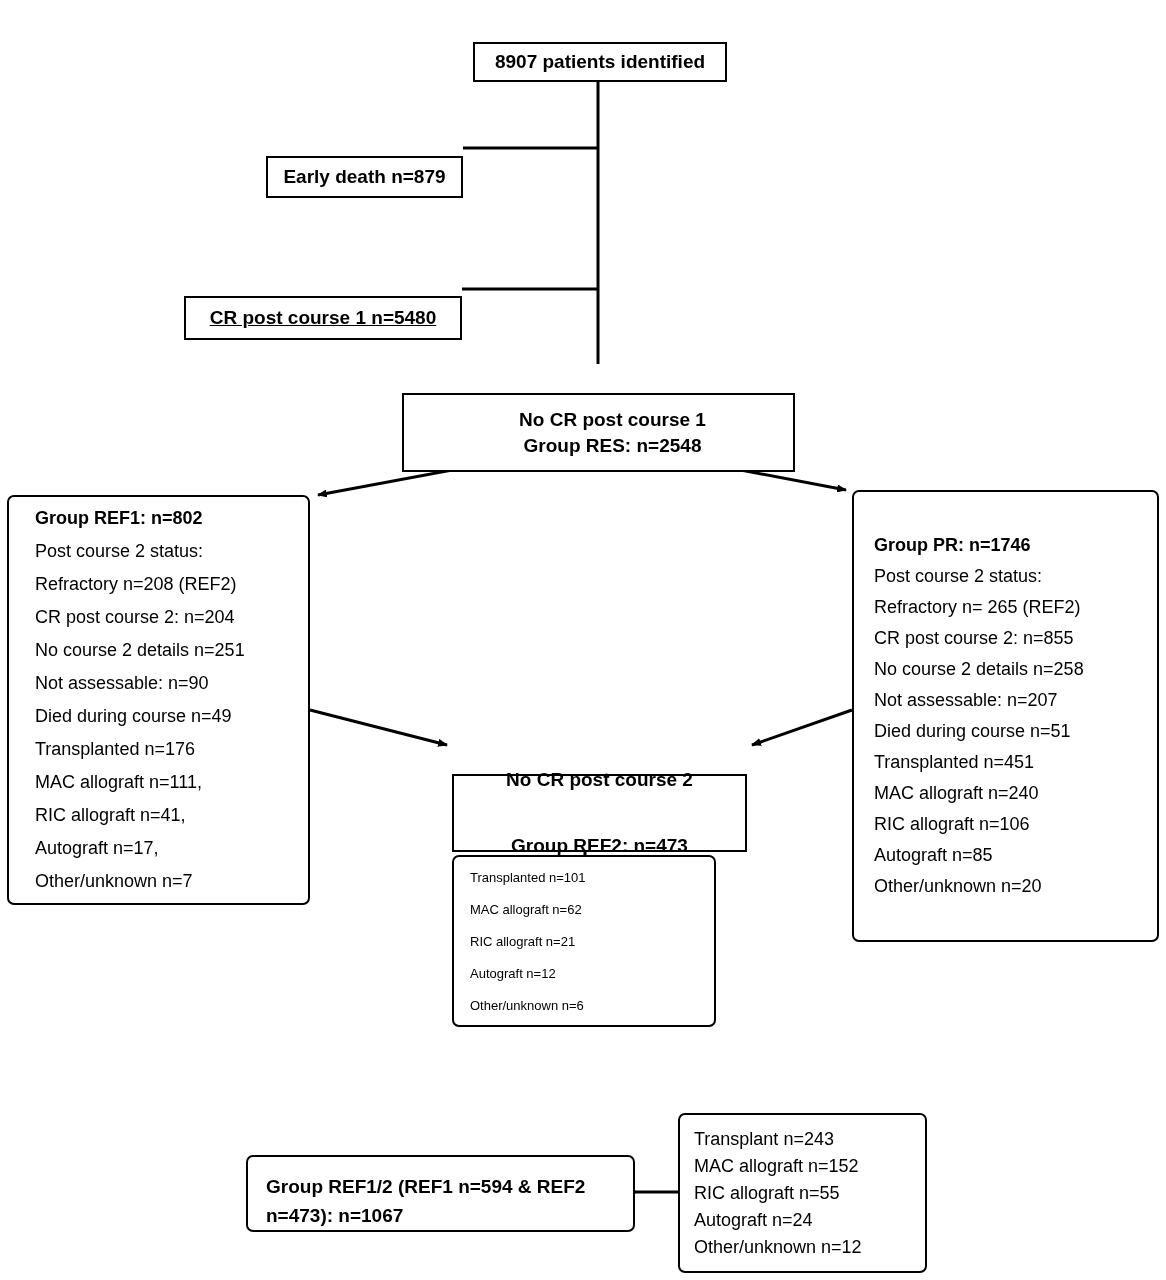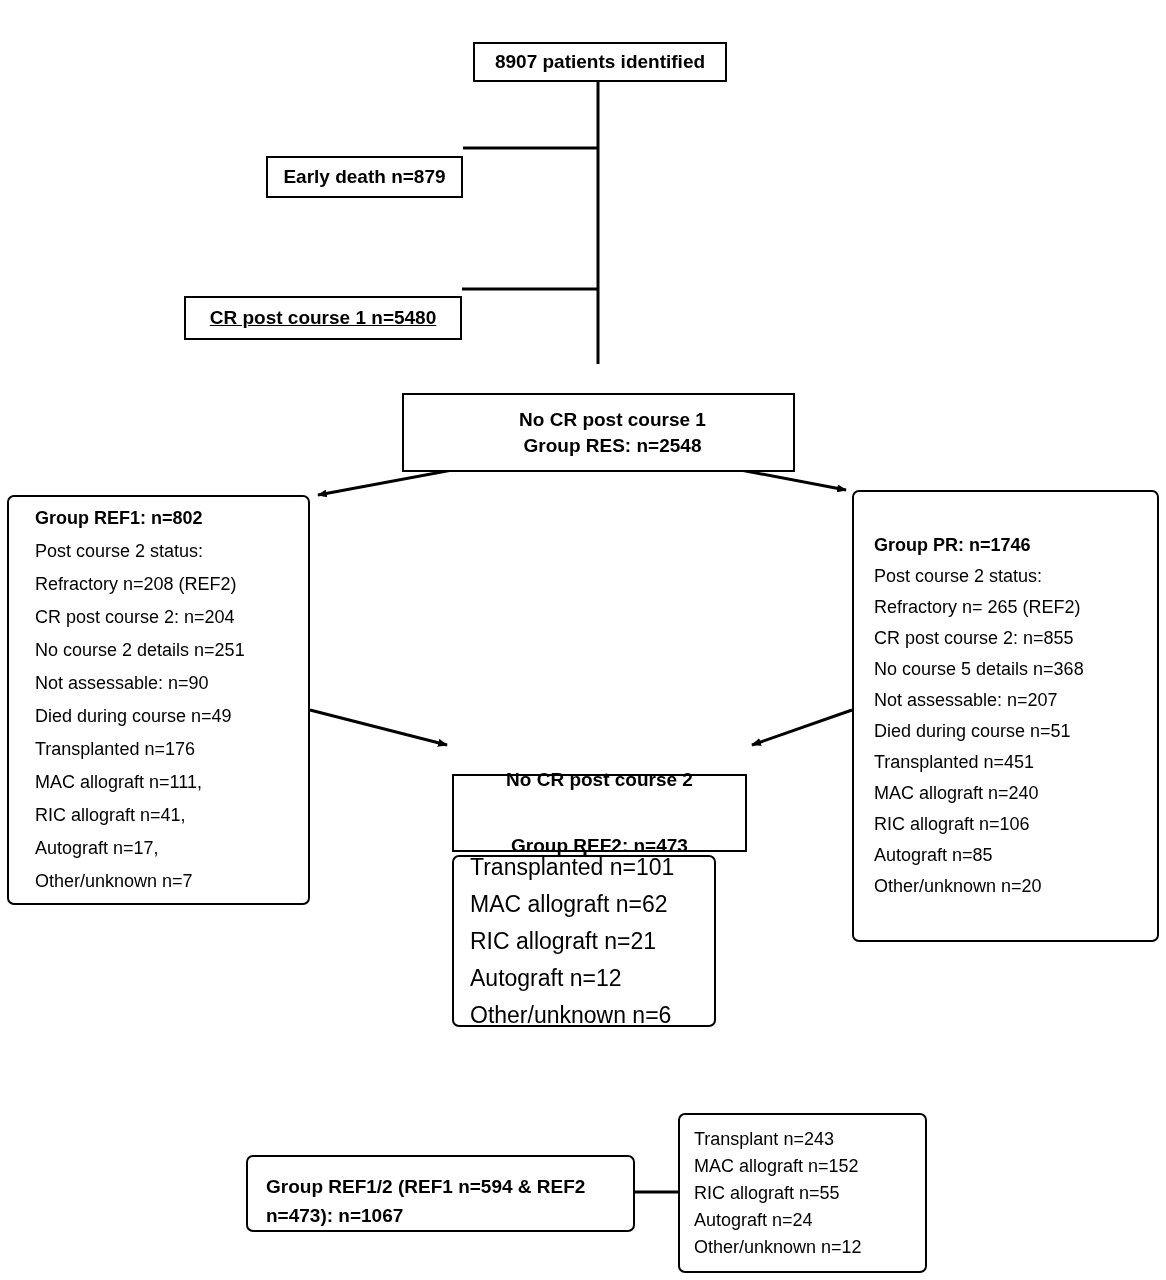--- a/index.html
+++ b/index.html
@@ -101,21 +101,21 @@
     line-height: 1.35;
     gap: 40px;
   }
   #box-ref2 .ttl { font-size: 19px; }
 
   
   #box-ref2-transplant {
     left: 452px; top: 855px; width: 264px; height: 172px;
     padding: 10px 0 10px 16px;
   }
-  #box-ref2-transplant .ln { font-size: 23px; line-height: 1.0; text-align: center; }
+  #box-ref2-transplant .ln { font-size: 13px; line-height: 1.0; text-align: center; }
   #box-ref2-transplant .row { padding: 7px 0; }
 
   
   #box-ref12 {
     left: 246px; top: 1155px; width: 389px; height: 77px;
     padding-left: 18px;
     line-height: 1.5;
     justify-content: flex-end;
   }
   #box-ref12 .ttl { font-size: 19px; white-space: normal; }
@@ -219,21 +219,21 @@
     <div class="row">
       <span class="ln">Post course 2 status:</span>
     </div>
     <div class="row">
       <span class="ln">Refractory n= 265 (REF2)</span>
     </div>
     <div class="row">
       <span class="ln">CR post course 2: n=855</span>
     </div>
     <div class="row">
-      <span class="ln">No course 5 details n=368</span>
+      <span class="ln">No course 2 details n=258</span>
     </div>
     <div class="row">
       <span class="ln">Not assessable: n=207</span>
     </div>
     <div class="row">
       <span class="ln">Died during course n=51</span>
     </div>
     <div class="row">
       <span class="ln">Transplanted  n=451</span>
     </div>

